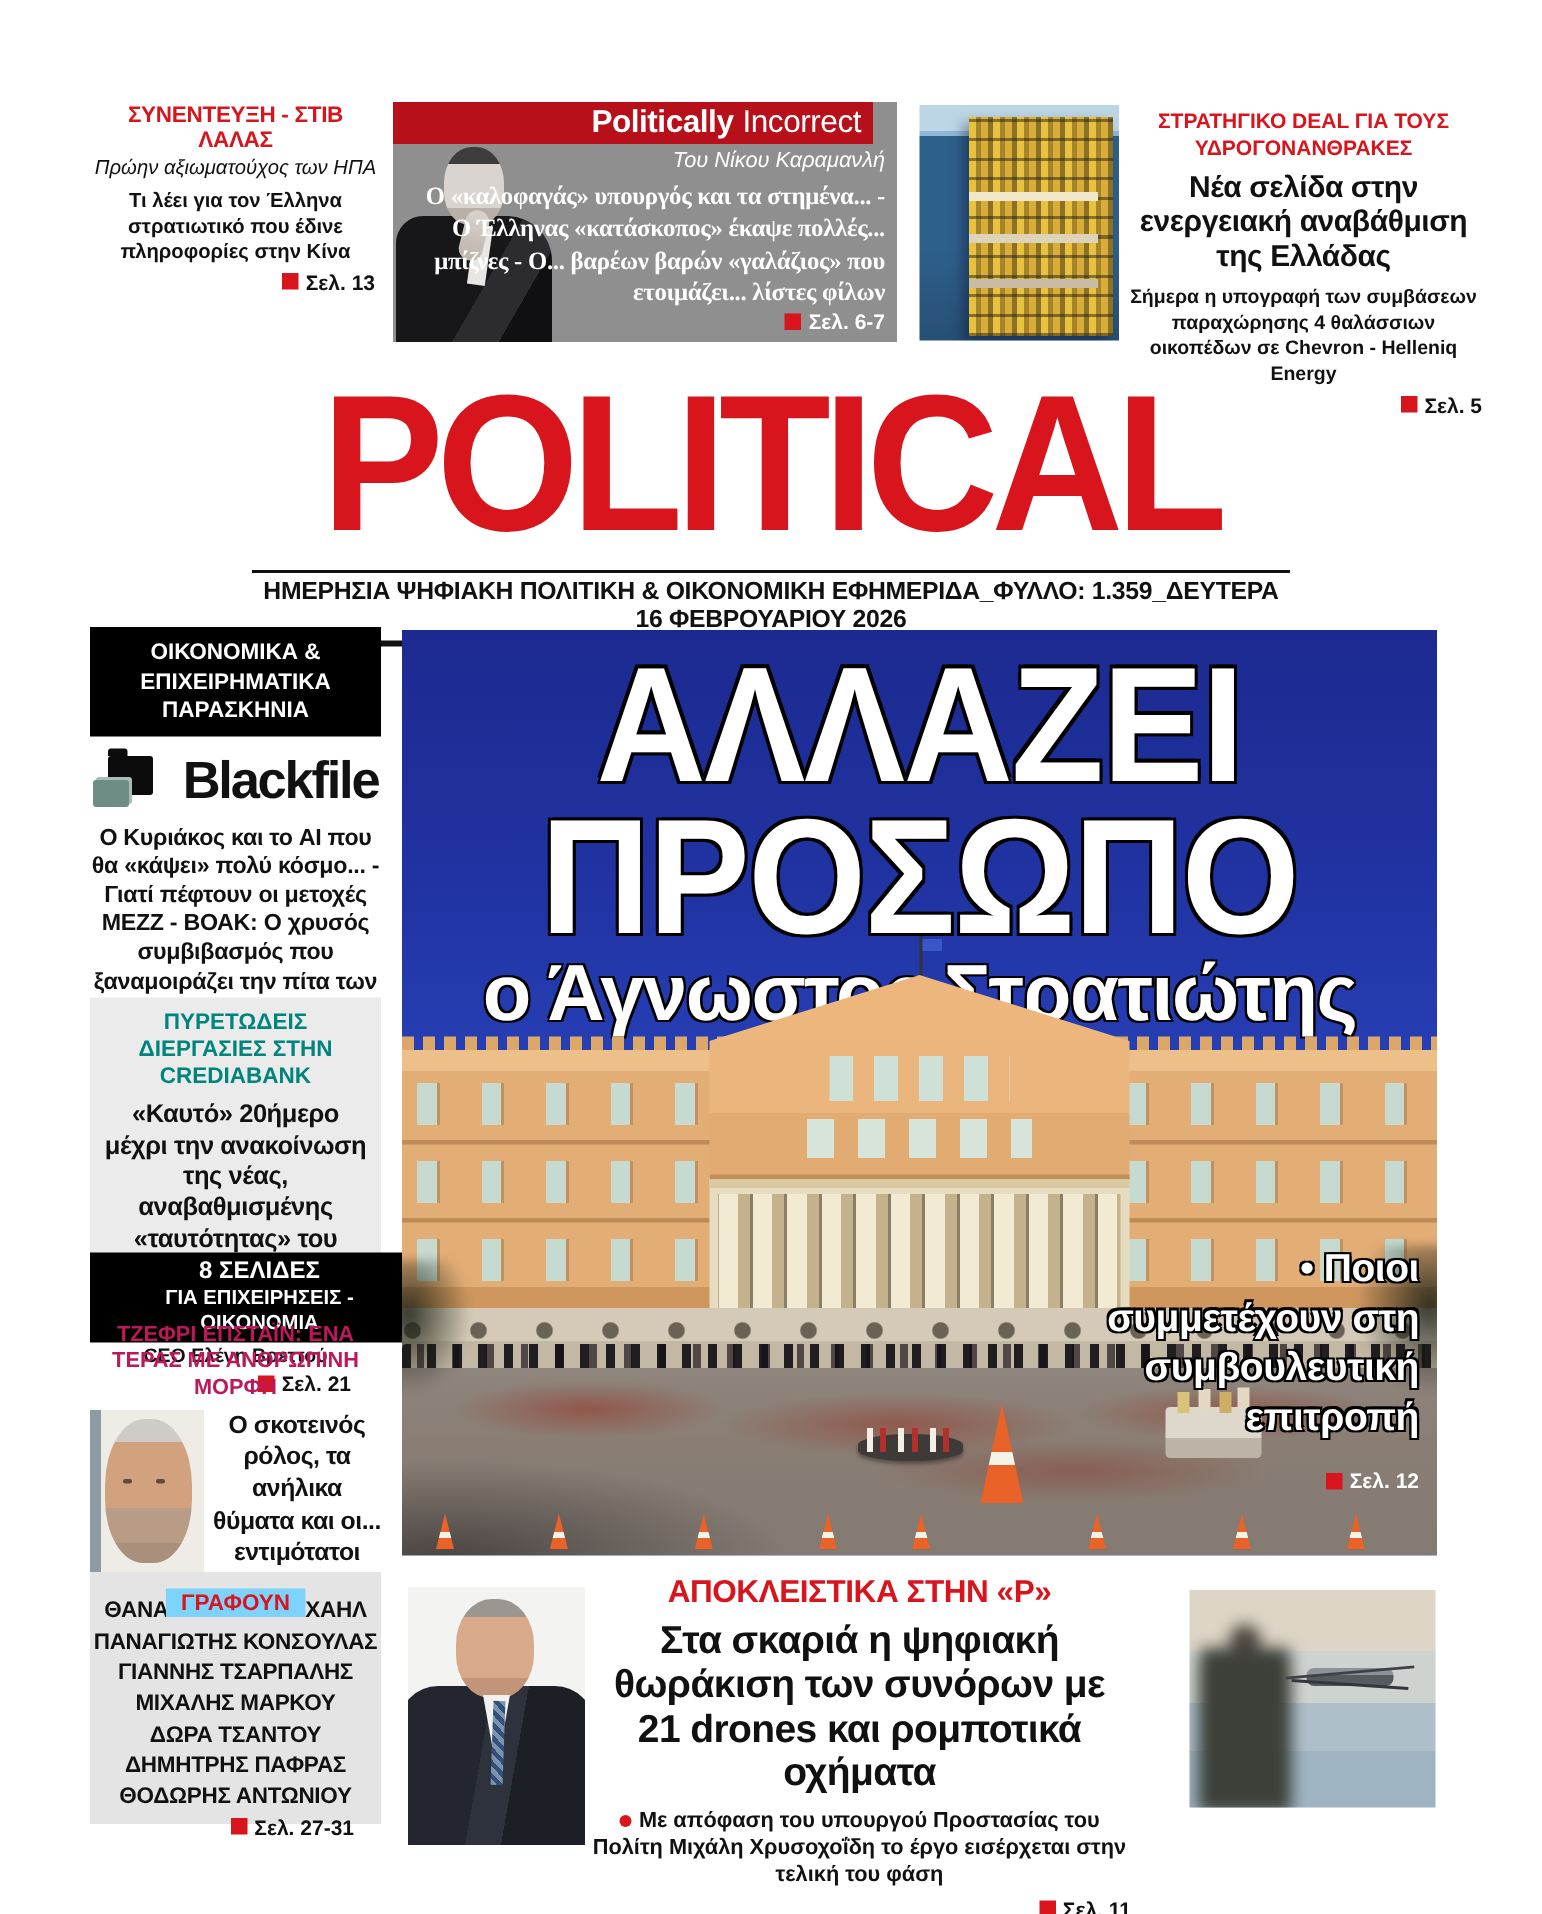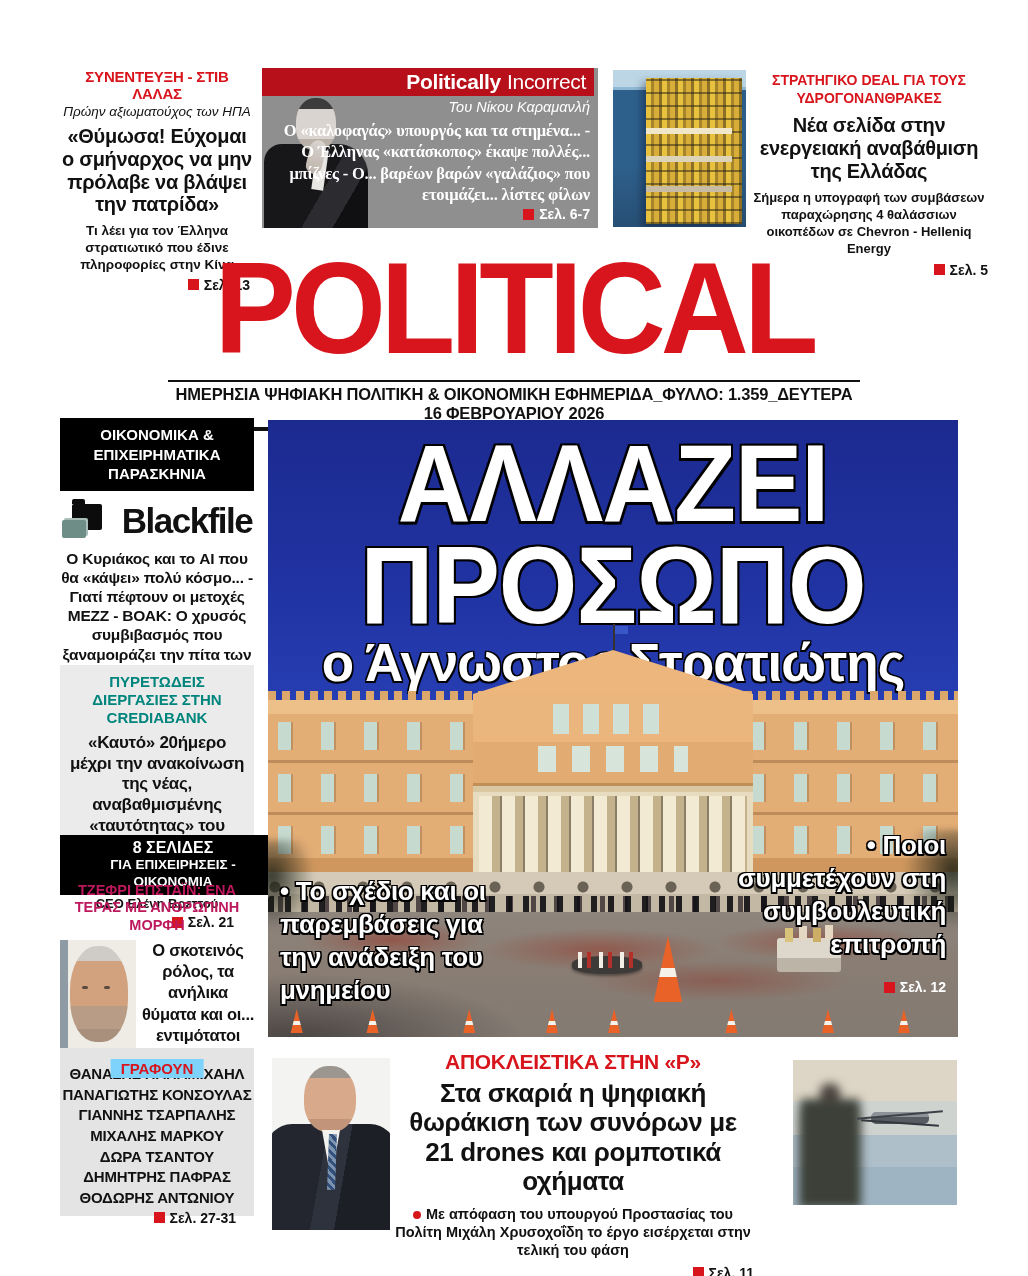--- a/index.html
+++ b/index.html
@@ -15,21 +15,21 @@
   
   .t-int{left:60px;top:68px;width:194px;}
   .t-int .kick{font-size:15px;font-weight:bold;color:#d8151c;text-align:center;letter-spacing:-.2px;}
   .t-int .sub{font-size:13.5px;font-style:italic;text-align:center;margin-top:2px;}
   .t-int .hl{font-size:20px;line-height:1.14;font-weight:bold;text-align:center;margin-top:6px;letter-spacing:-.3px;}
   .t-int .deck{font-size:13.5px;line-height:1.25;font-weight:600;text-align:center;margin-top:7px;}
   .t-int .pref{margin-top:3px;padding-right:4px;}
 
   
   .t-pol{left:262px;top:68px;width:336px;height:160px;background:#8f8f8f;}
-  .t-pol .bar{position:absolute;left:0;top:0;right:4px;height:28px;background:#b8101a;
+  .t-pol .bar{position:absolute;left:0;top:0;right:16px;height:28px;background:#b8101a;
               display:flex;align-items:center;justify-content:flex-end;padding-right:8px;box-sizing:border-box;
               color:#fff;font-size:21px;letter-spacing:-.3px;}
   .t-pol .bar .bld{font-weight:bold;margin-right:6px;}
   .t-pol .byline{position:absolute;right:8px;top:31px;color:#fff;font-style:italic;font-size:14.5px;}
   .t-pol .body{position:absolute;right:8px;top:52px;left:6px;color:#fff;font-weight:bold;
                font-size:16.5px;line-height:1.3;text-align:right;letter-spacing:-.2px;font-family:Liberation Serif, serif;}
   .t-pol .pref{position:absolute;right:8px;bottom:6px;color:#fff;}
   
   .pk{position:absolute;left:0;bottom:0;width:112px;height:132px;overflow:hidden;}
   .pk .head{position:absolute;left:34px;top:2px;width:40px;height:52px;border-radius:46% 46% 42% 42%;
@@ -213,21 +213,20 @@
   .drone::after{content:"";position:absolute;left:-10px;top:10px;width:78px;height:2px;background:#34383e;transform:rotate(4deg);}
 </style>
 </head>
 <body>
 
 <div class="page">
 
   <div class="abs t-int">
     <div class="kick">ΣΥΝΕΝΤΕΥΞΗ - ΣΤΙΒ ΛΑΛΑΣ</div>
     <div class="sub">Πρώην αξιωματούχος των ΗΠΑ</div>
-    <div class="hl">«Θύμωσα! Εύχομαι ο σμήναρχος να μην πρόλαβε να βλάψει την πατρίδα»</div>
     <div class="deck">Τι λέει για τον Έλληνα στρατιωτικό που έδινε πληροφορίες στην Κίνα</div>
     <div class="pref">
       <span class="sq"></span>
       <span>Σελ. 13</span>
     </div>
   </div>
 
   <div class="abs t-pol">
     <div class="bar">
       <span class="bld">Politically</span>
@@ -365,21 +364,20 @@
         <div class="cone" style="left:14%;"></div>
       <div class="cone" style="left:28%;"></div>
         <div class="cone" style="left:40%;"></div>
       <div class="cone" style="left:49%;"></div>
         <div class="cone" style="left:66%;"></div>
       <div class="cone" style="left:80%;"></div>
         <div class="cone" style="left:91%;"></div>
       <div class="bigcone"></div>
     </div>
 
-    <div class="bl-left outs">• Το σχέδιο και οι παρεμβάσεις για την ανάδειξη του μνημείου</div>
     <div class="bl-right outs">• Ποιοι συμμετέχουν στη συμβουλευτική επιτροπή</div>
     <div class="pref">
       <span class="sq"></span>
       <span>Σελ. 12</span>
     </div>
   </div>
 
   <div class="abs pc">
     <div class="body"></div>
       <div class="head"></div>

